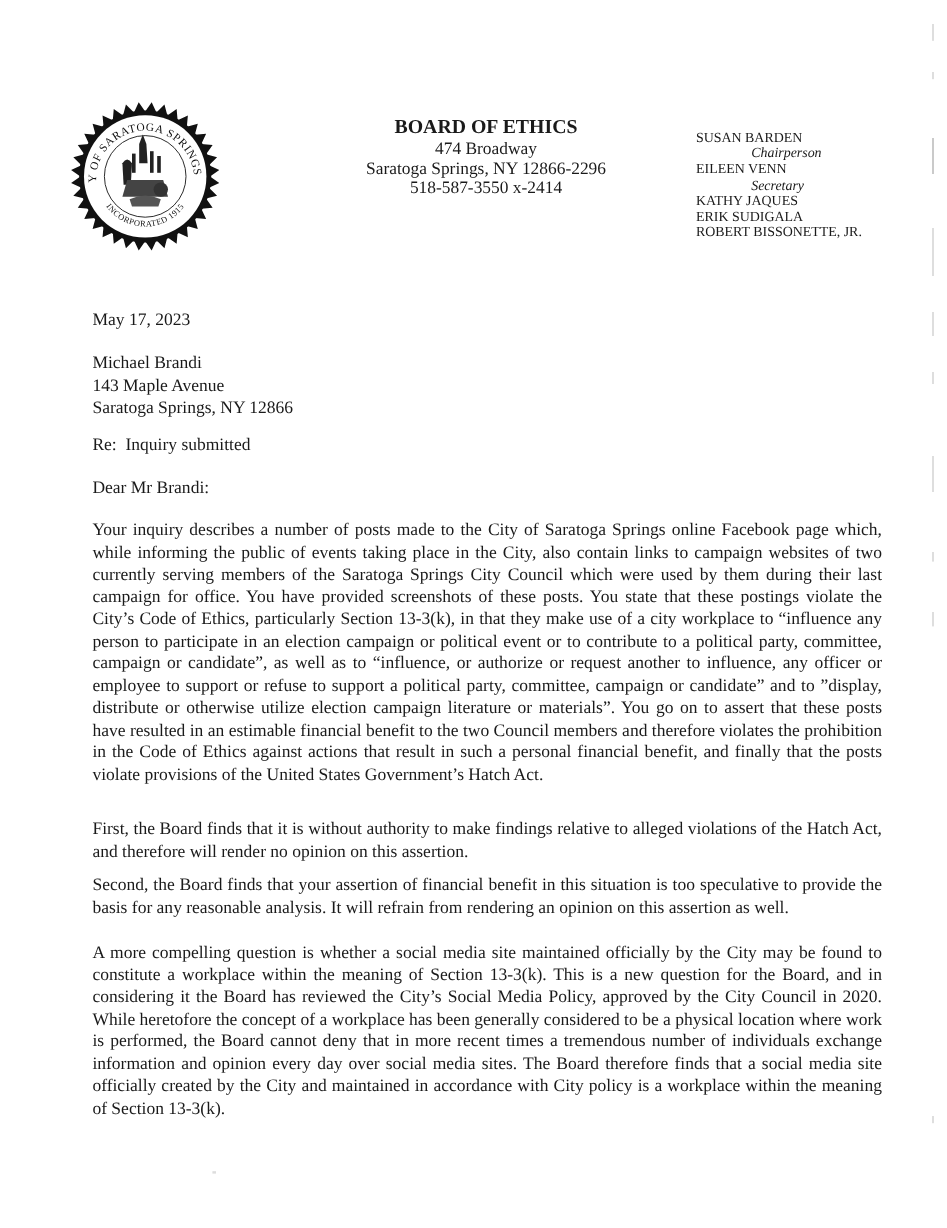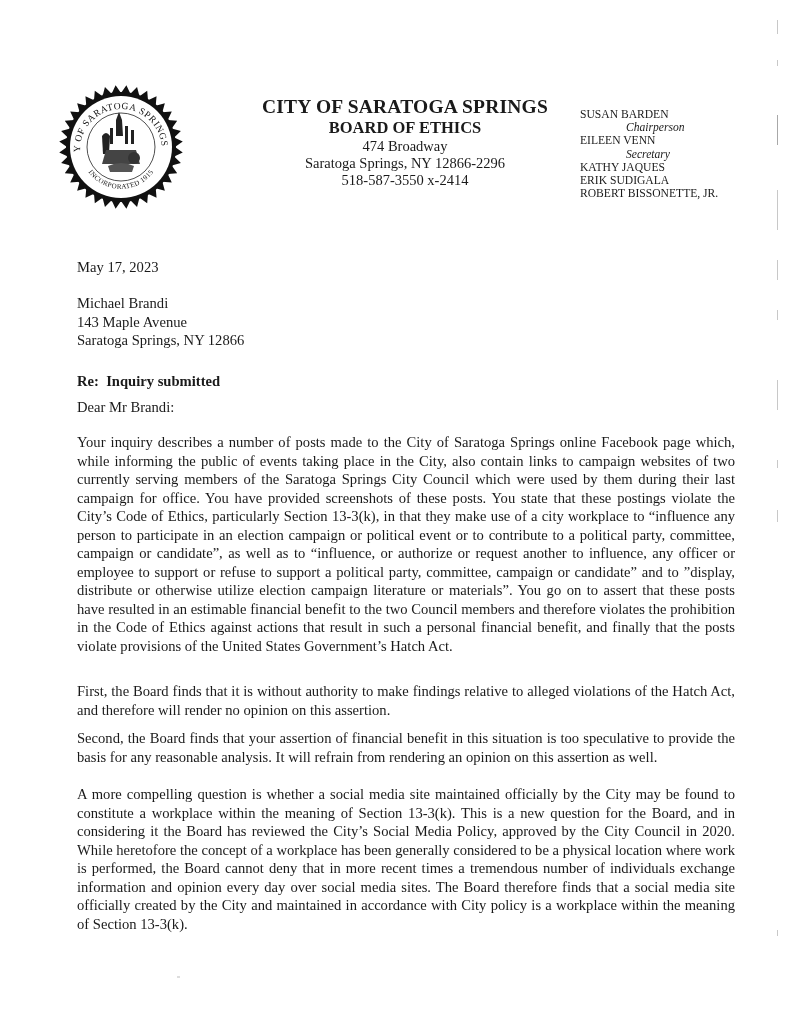--- a/index.html
+++ b/index.html
@@ -12,21 +12,21 @@
   .lh-title { font-weight: bold; font-size: 19.5px; letter-spacing: 0.2px; }
   .lh-sub { font-weight: bold; font-size: 16.5px; margin-top: 1px; }
   .lh-line { font-size: 14.5px; }
   .board { position: absolute; left: 580px; top: 108px; font-size: 11.6px; line-height: 13.2px; }
   .board .role { font-style: italic; padding-left: 46px; }
   .margin-specks { position: absolute; left: 775px; top: 0; width: 6px; height: 1023px; }
   .margin-specks i { position: absolute; left: 2px; width: 1px; background: #c8c8c8; }
   .body { position: absolute; left: 77px; width: 658px; font-size: 14.6px; line-height: 18.5px; }
   .date { top: 258px; }
   .address { top: 294px; }
-  .re { top: 372px; font-weight: bold; }
+  .re { top: 362px; }
   .salutation { top: 398px; }
   .para { text-align: justify; }
   .p1 { top: 433px; }
   .p2 { top: 672px; margin-top: 10px; }
   .p3 { top: 729px; }
   .p4 { top: 785px; }
   .speck { position: absolute; left: 177px; top: 976px; width: 3px; height: 2px; background: #dddddd; }
 </style>
 </head>
 <body>
@@ -56,21 +56,20 @@
       <rect x="73" y="46" width="3" height="14"></rect>
       <path d="M44 52 q4 -6 8 0 l-1 18 l-6 0 z"></path>
       <path d="M48 66 l30 0 l4 14 l-38 0 z" fill="#444"></path>
       <circle cx="76" cy="74" r="6" fill="#333"></circle>
       <path d="M50 82 q13 -6 26 0 l-2 6 l-22 0 z" fill="#555"></path>
     </g>
   </svg>
 </div>
 
 <div class="letterhead">
-  <div class="lh-title">CITY OF SARATOGA SPRINGS</div>
   <div class="lh-sub">BOARD OF ETHICS</div>
   <div class="lh-line">474 Broadway</div>
   <div class="lh-line">Saratoga Springs, NY 12866-2296</div>
   <div class="lh-line">518-587-3550  x-2414</div>
 </div>
 
 <div class="board">
   <div>SUSAN BARDEN</div>
   <div class="role">Chairperson</div>
   <div>EILEEN VENN</div>

